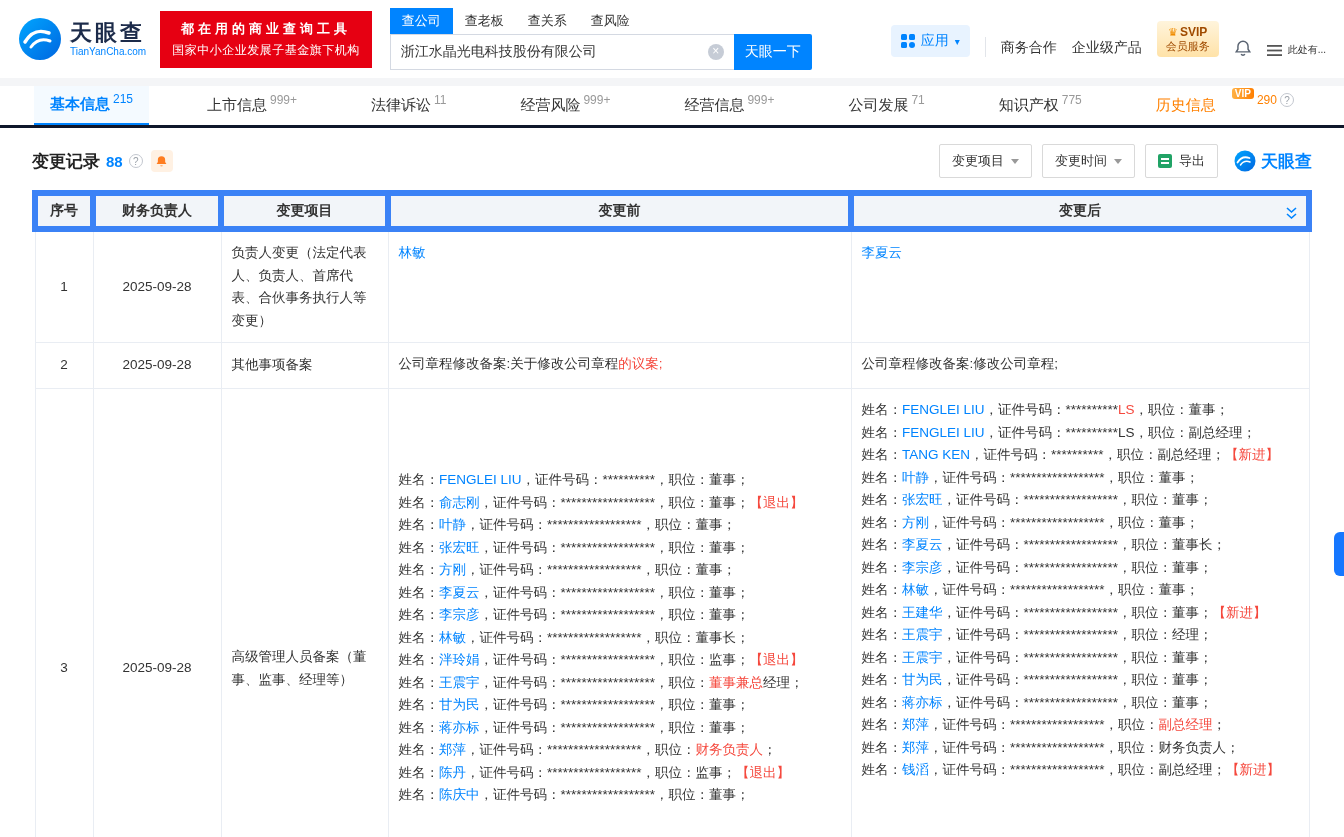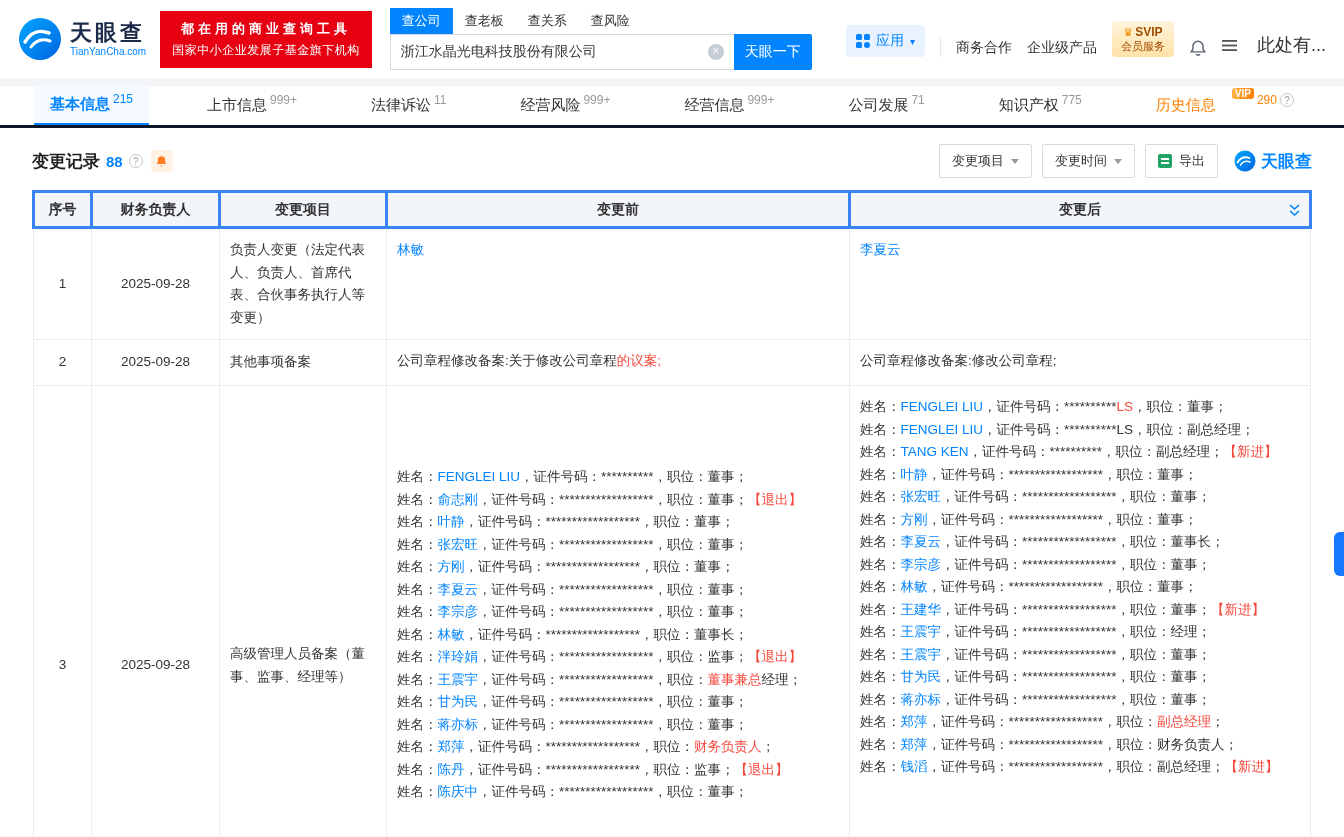--- a/index.html
+++ b/index.html
@@ -28,21 +28,21 @@
   .top-right{margin-left:auto;display:flex;align-items:flex-end;gap:15px;}
   .apps{display:flex;align-items:center;gap:6px;background:#e8f3ff;color:#0084ff;font-size:14px;padding:7px 10px;border-radius:4px;cursor:pointer;}
   .caret{font-size:10px;}
   .vdiv{width:1px;height:20px;background:#e2e5ea;}
   .tlink{font-size:14px;color:#333;text-decoration:none;cursor:pointer;}
   .svip{background:linear-gradient(180deg,#fff4dc,#ffe2a8);border-radius:4px;padding:4px 9px;text-align:center;line-height:1.25;cursor:pointer;}
   .svip1{font-size:12px;font-weight:bold;color:#a04b00;}
   .crown{color:#f08c00;margin-right:2px;font-size:11px;}
   .svip2{font-size:11px;color:#a04b00;}
   .bell-top{cursor:pointer;display:flex;align-items:center;}
-  .more{display:flex;align-items:center;gap:20px;font-size:18px;color:#333;cursor:pointer;}
+  .more{display:flex;align-items:center;gap:6px;font-size:10px;color:#333;cursor:pointer;}
   .strip{height:8px;background:#f4f5f7;}
   
   .navbar{height:42px;background:#fff;border-bottom:3px solid #0f172a;display:flex;justify-content:space-between;padding:0 34px;}
   .ntab{display:flex;align-items:center;padding:0 16px;position:relative;cursor:pointer;}
   .ntab .lbl{font-size:15px;color:#333;}
   .ntab .cnt{font-size:12px;color:#999;position:relative;top:-6px;margin-left:3px;}
   .ntab.active{background:#f4faff;border-bottom:2px solid #0084ff;}
   .ntab.active .lbl{color:#0084ff;font-weight:bold;}
   .ntab.active .cnt{color:#0084ff;}
   .ntab.orange .lbl,.ntab.orange .cnt{color:#ff8000;font-weight:normal;}
@@ -57,21 +57,21 @@
   .bellbox{width:22px;height:22px;background:#fff1e3;border-radius:4px;display:inline-flex;align-items:center;justify-content:center;margin-left:8px;cursor:pointer;}
   .sec-right{margin-left:auto;display:flex;align-items:center;gap:10px;}
   .drop{display:flex;align-items:center;gap:7px;background:#fff;border:1px solid #d9d9d9;border-radius:2px;padding:7px 12px;font-size:13px;color:#333;cursor:pointer;font-family:inherit;}
   .tri{width:0;height:0;border-left:4px solid transparent;border-right:4px solid transparent;border-top:5px solid #999;}
   .xls{width:14px;height:14px;background:#21a366;border-radius:2px;display:inline-block;position:relative;}
   .xls::after{content:"";position:absolute;left:3px;right:3px;top:4px;height:2px;background:#fff;box-shadow:0 4px 0 #fff;}
   .brand-mini{display:flex;align-items:center;gap:5px;margin-left:6px;}
   .brand-mini .bm-txt{font-size:17px;font-weight:bold;color:#0084ff;}
   
   .grid{border-collapse:collapse;width:1280px;margin:0 32px;table-layout:fixed;font-size:13.5px;}
-  .grid th{background:#f2f5f9;height:36px;font-size:14px;font-weight:600;color:#333;border:3px solid #3b82f6;position:relative;}
+  .grid th{background:#f2f5f9;height:36px;font-size:14px;font-weight:600;color:#333;border:6px solid #3b82f6;position:relative;}
   .grid td{border:1px solid #e9edf3;padding:10px;color:#333;line-height:22.5px;vertical-align:middle;word-break:break-all;}
   td.no,td.date{text-align:center;}
   .vtop{vertical-align:top !important;}
   tr.r-links>td{height:104px;}
   tr.r-segments>td{height:46px;}
   tr.r-people>td{height:560px;}
   .pad-top{padding-top:80px !important;}
   .link{color:#0084ff;cursor:pointer;text-align:right;}
   .red{color:#f5483d;}
   .pline{display:block;}

